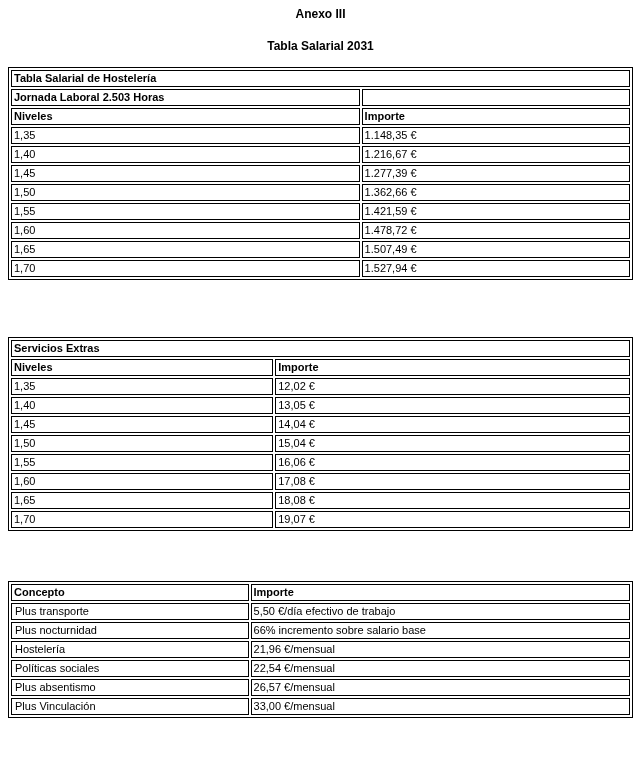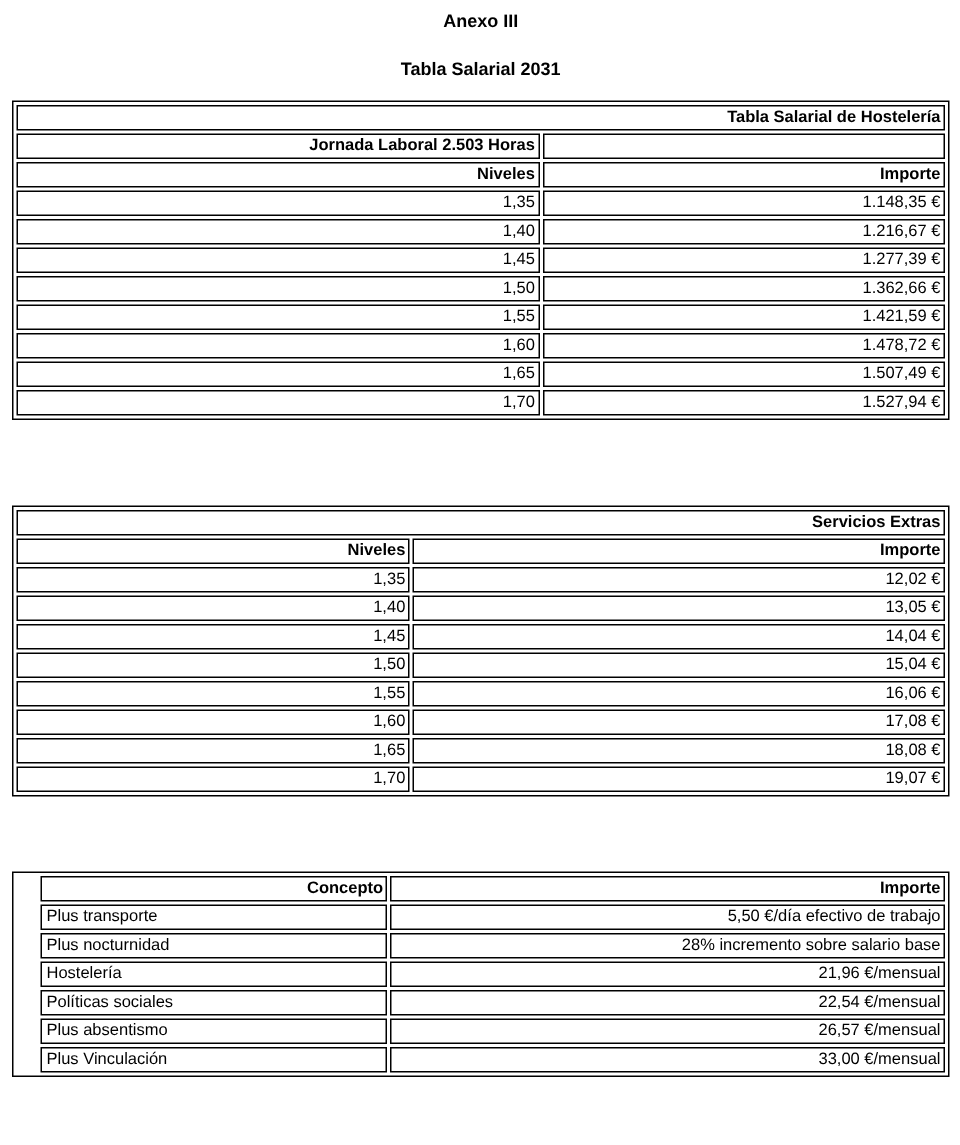--- a/index.html
+++ b/index.html
@@ -35,30 +35,30 @@
     border-spacing: 2px;
     border: 1px solid #000000;
     background: #ffffff;
   }
   table.doc-table td {
     border: 1.5px solid #000000;
     font-size: 11px;
     line-height: 15px;
     height: 15px;
     padding: 0 2px;
-    text-align: right;
+    text-align: left;
     vertical-align: middle;
     white-space: nowrap;
     overflow: hidden;
   }
   table.doc-table td.bold { font-weight: bold; }
   table.doc-table td.left { text-align: left; padding-left: 3px; margin-left: 24px; }
   #table-hosteleria { margin-top: 15px; }
   #table-extras     { margin-top: 57px; }
-  #table-conceptos  { margin-top: 50px; padding-left: 16px; }
+  #table-conceptos  { margin-top: 50px; }
 </style>
 </head>
 <body>
 
 <div class="sheet">
 
   <div class="doc-heading">Anexo III</div>
   <div class="doc-heading second">Tabla Salarial 2031</div>
 
   <table class="doc-table" id="table-hosteleria">
@@ -170,21 +170,21 @@
       <tr>
         <td class="bold">Concepto</td>
         <td class="bold">Importe</td>
       </tr>
       <tr>
         <td class="left">Plus transporte</td>
         <td>5,50 €/día efectivo de trabajo</td>
       </tr>
       <tr>
         <td class="left">Plus nocturnidad</td>
-        <td>28% incremento sobre salario base</td>
+        <td>66% incremento sobre salario base</td>
       </tr>
       <tr>
         <td class="left">Hostelería</td>
         <td>21,96 €/mensual</td>
       </tr>
       <tr>
         <td class="left">Políticas sociales</td>
         <td>22,54 €/mensual</td>
       </tr>
       <tr>

